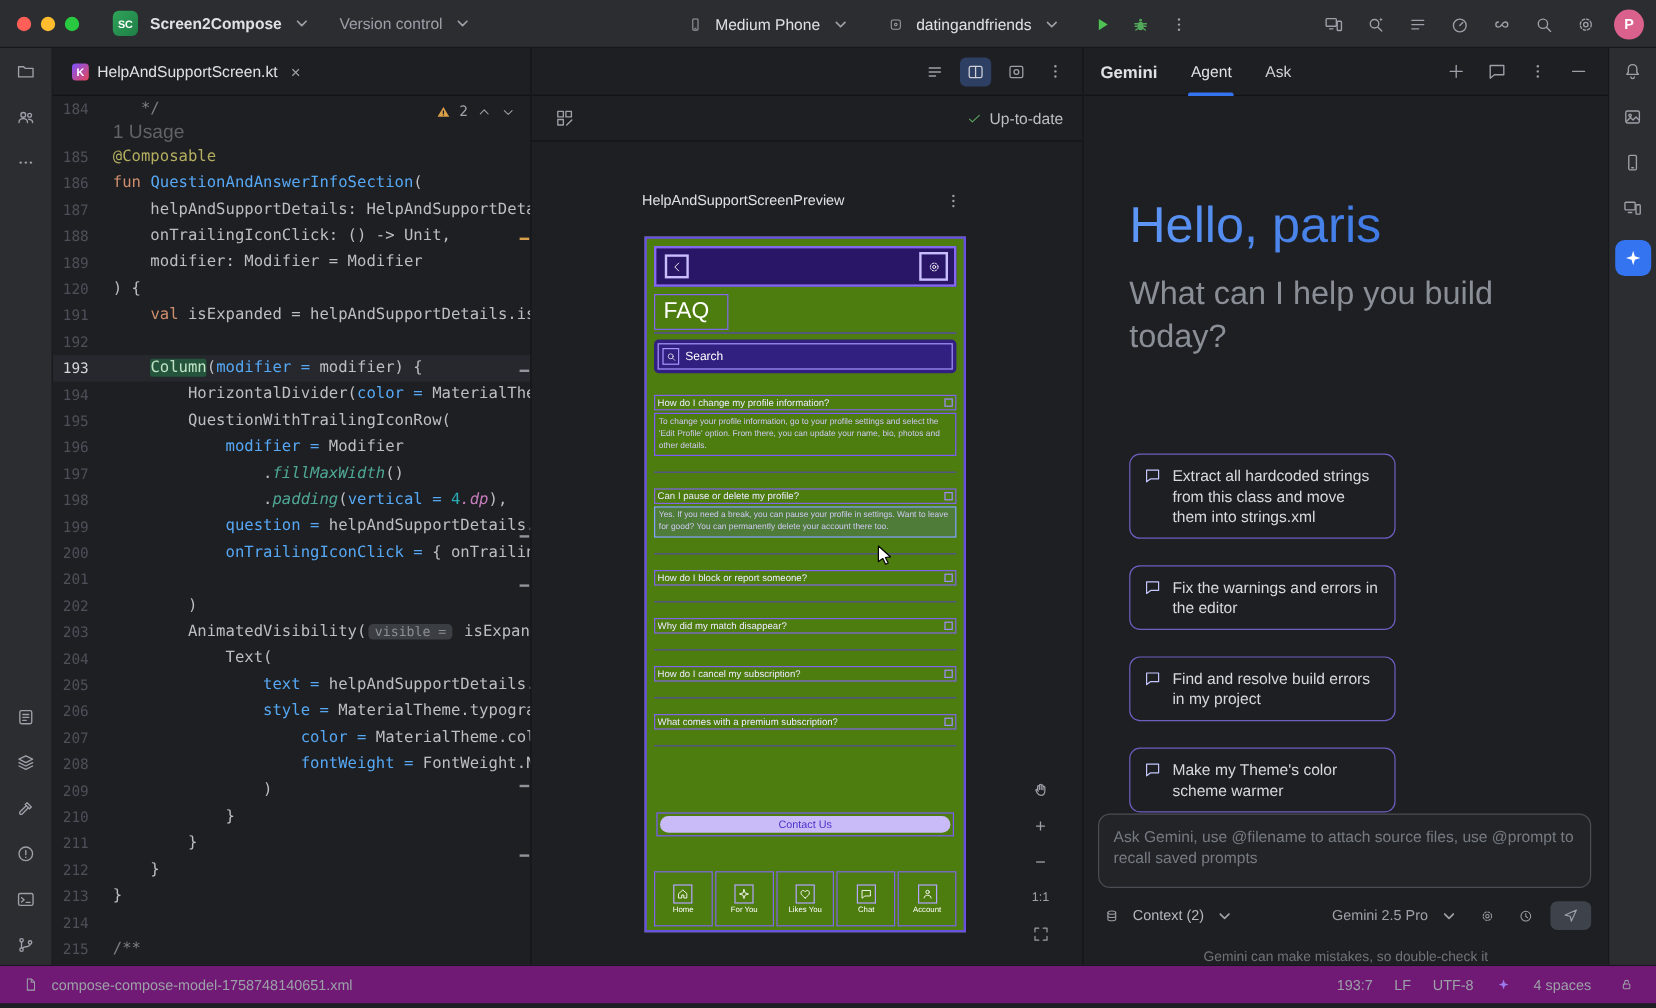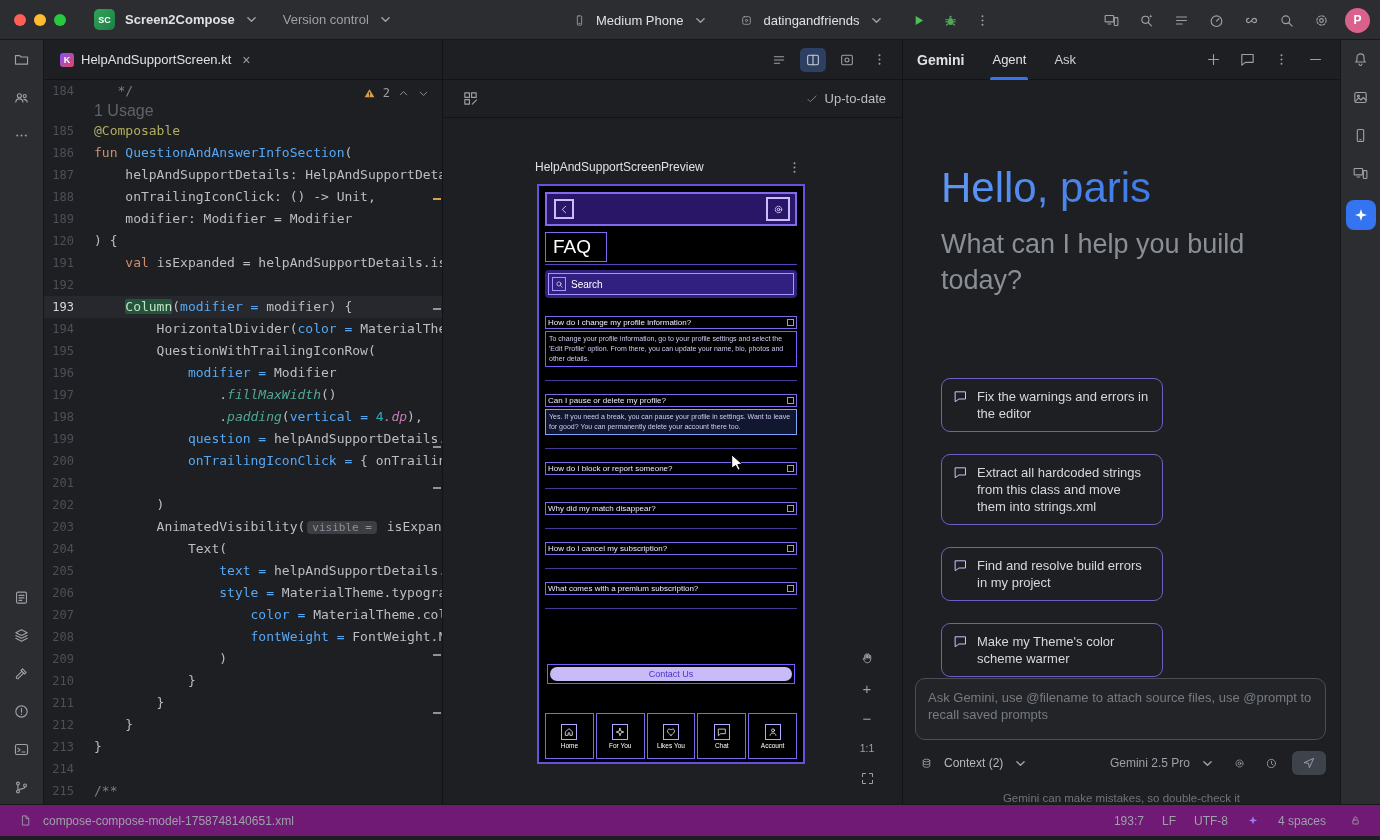--- a/index.html
+++ b/index.html
@@ -67,21 +67,21 @@
 
 .previewcol{position:absolute;left:443px;top:40px;bottom:32px;width:460px;background:#1E1F22;border-right:1px solid #121316}
 .ptop{position:absolute;left:0;top:0;right:0;height:40px;border-bottom:1px solid #121316;display:flex;align-items:center;justify-content:flex-end;gap:8px;padding-right:12px}
 .viewtoggle{width:26px;height:24px;border-radius:5px;display:flex;align-items:center;justify-content:center;color:#9DA0A8}
 .viewtoggle.sel{background:#2D3F63;color:#CED0D6}
 .ptool{position:absolute;left:0;top:40px;right:0;height:38px;border-bottom:1px solid #121316;display:flex;align-items:center;padding:0 16px}
 .uptodate{margin-left:auto;display:flex;align-items:center;gap:6px;color:#BCBEC4;font-size:13px}
 .pcanvas{position:absolute;left:0;top:78px;right:0;bottom:0}
 .plabel{position:absolute;left:92px;top:42px;color:#DFE1E5;font-size:12px}
 .pkebab{position:absolute;left:340px;top:38px}
-.phone{position:absolute;left:94px;top:66px;width:268px;height:580px;background:#000000;border:2px solid #6A50E0}
+.phone{position:absolute;left:94px;top:79px;width:268px;height:580px;background:#4d7c0f;border:2px solid #6A50E0}
 .appbar{position:absolute;left:6px;top:6px;right:6px;height:34px;border:2px solid #8468F0;background:#2A1667}
 .pbtn{position:absolute;border:2px solid #C9BCFF;color:#fff;display:flex;align-items:center;justify-content:center}
 .pbtn.back{left:7px;top:5px;width:20px;height:20px;font-size:11px}
 .pbtn.gearb{right:5px;top:3px;width:24px;height:24px}
 .pbtn svg{width:13px;height:13px;stroke-width:1.4}
 .faqbox{position:absolute;left:6px;top:46px;width:62px;height:30px;border:1px solid #8468F0;display:flex;align-items:center;padding-left:7px;
   color:#fff;font-size:19px}
 .pdivfull{position:absolute;left:6px;right:6px;top:78px;height:1px;background:#5A43C0}
 .searchrow{position:absolute;left:6px;top:84px;right:6px;height:28px;background:#312080;border-radius:4px}
 .searchfield{position:absolute;inset:3px;border:1px solid #A796FF;display:flex;align-items:center;gap:5px;padding:0 3px}
@@ -620,29 +620,29 @@
   <div class="gbody">
     <div class="greeting">Hello, paris</div>
     <div class="gsub">What can I help you build today?</div>
     <div class="gcards">
         <div class="gcard">
           <span class="gcicon">
             <svg viewBox="0 0 24 24">
               <path d="M4 4.5h16V16H9.5L4 20z"></path>
             </svg>
           </span>
-          <span class="gctext">Fix the warnings and errors in the editor</span>
+          <span class="gctext">Extract all hardcoded strings from this class and move them into strings.xml</span>
         </div>
         <div class="gcard">
           <span class="gcicon">
             <svg viewBox="0 0 24 24">
               <path d="M4 4.5h16V16H9.5L4 20z"></path>
             </svg>
           </span>
-          <span class="gctext">Extract all hardcoded strings from this class and move them into strings.xml</span>
+          <span class="gctext">Fix the warnings and errors in the editor</span>
         </div>
         <div class="gcard">
           <span class="gcicon">
             <svg viewBox="0 0 24 24">
               <path d="M4 4.5h16V16H9.5L4 20z"></path>
             </svg>
           </span>
           <span class="gctext">Find and resolve build errors in my project</span>
         </div>
         <div class="gcard">

